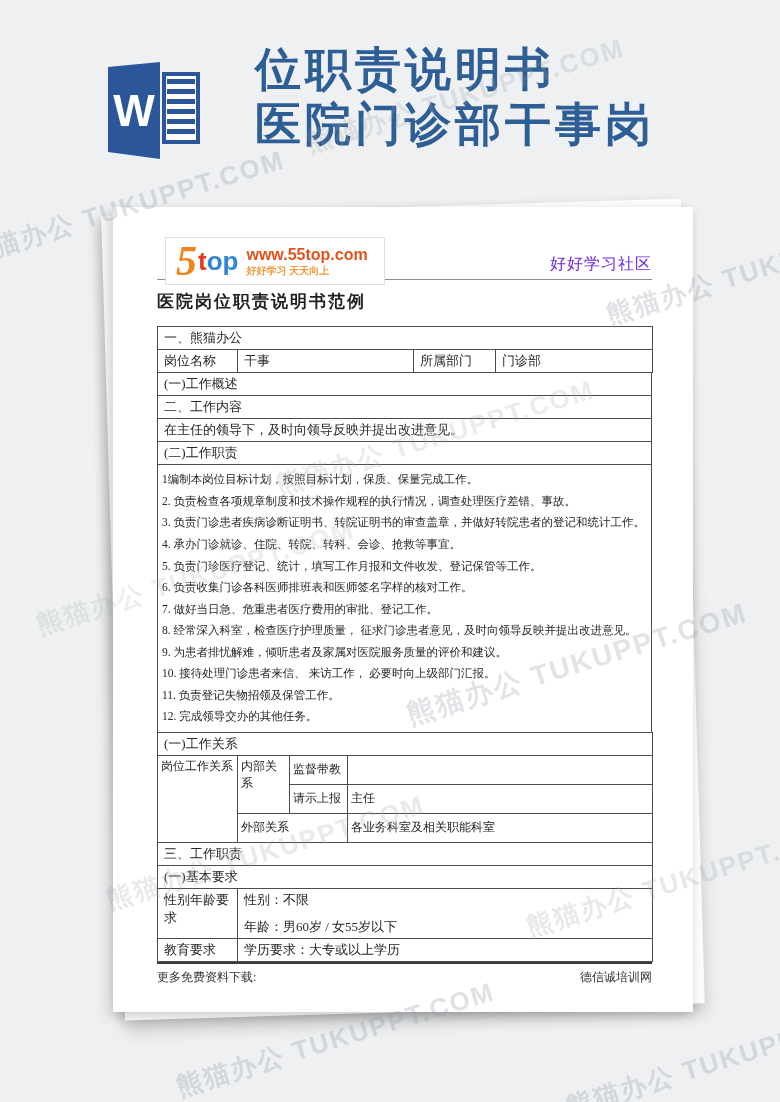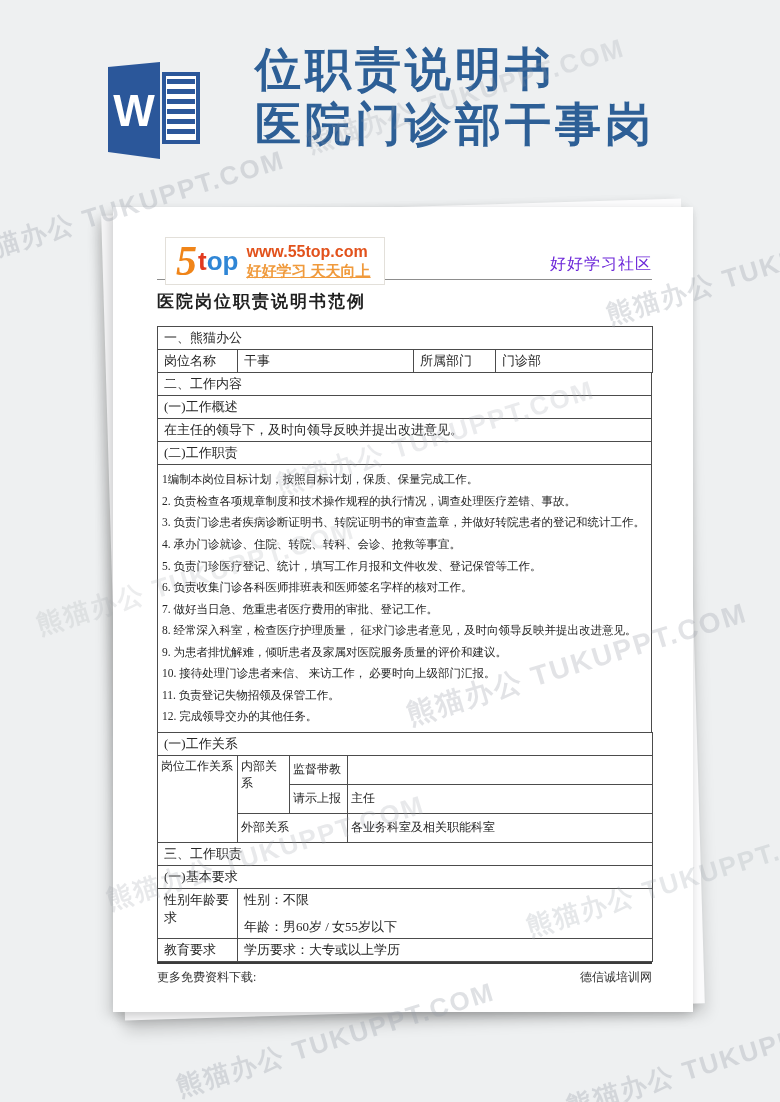--- a/index.html
+++ b/index.html
@@ -20,21 +20,21 @@
   .letterhead{position:relative;height:58px;}
   .logo-box{position:absolute;left:8px;top:0;width:220px;height:48px;border:1px solid #e3e0da;
             background:#fff;display:flex;align-items:center;padding-left:10px;box-sizing:border-box;
             font-family:"Liberation Sans", sans-serif;}
   .logo-five{font-family:"Liberation Serif", serif;font-size:42px;font-weight:bold;font-style:italic;
              color:#f08519;line-height:40px;margin-right:1px;}
   .logo-letter{font-size:26px;font-weight:bold;line-height:26px;}
   .lt{color:#e23a1f;} .lo{color:#2f86d6;} .lp{color:#2f86d6;}
   .logo-text{margin-left:8px;line-height:1.25;}
   .logo-url{font-size:16px;font-weight:bold;color:#e2521c;}
-  .logo-slogan{font-size:15px;color:#f09a3c;font-weight:bold;text-decoration:underline;}
+  .logo-slogan{font-size:10px;color:#f09a3c;font-weight:bold;}
   .community{position:absolute;right:0;bottom:4px;font-size:16px;color:#6d28d9;letter-spacing:1px;}
   .head-rule{border-top:1px solid #8d8d8d;margin-top:0;}
   .doc-title{font-size:17px;color:#1f1f1f;letter-spacing:2px;margin-top:10px;font-weight:bold;}
   
   .tablezone{margin-top:13px;color:#262626;}
   table{width:495px;border-collapse:collapse;table-layout:fixed;font-size:13px;color:#262626;}
   table + table{margin-top:-1px;}
   td{border:1px solid #4c4c4c;padding:2px 6px;vertical-align:middle;}
   .sec td{height:18px;}
   .ctr{text-align:left;}
@@ -132,24 +132,24 @@
           <td class="ctr">干事</td>
           <td class="ctr">所属部门</td>
           <td class="ctr">门诊部</td>
         </tr>
       </tbody>
         </table>
 
       <table>
         <tbody>
             <tr class="sec">
+              <td>(一)工作概述</td>
+            </tr>
+        <tr class="sec">
               <td>二、工作内容</td>
-            </tr>
-        <tr class="sec">
-              <td>(一)工作概述</td>
             </tr>
         <tr>
               <td>在主任的领导下，及时向领导反映并提出改进意见。</td>
             </tr>
         <tr class="sec">
               <td>(二)工作职责</td>
             </tr>
         <tr>
               <td class="duties-cell">
           <p>1编制本岗位目标计划，按照目标计划，保质、保量完成工作。</p>

